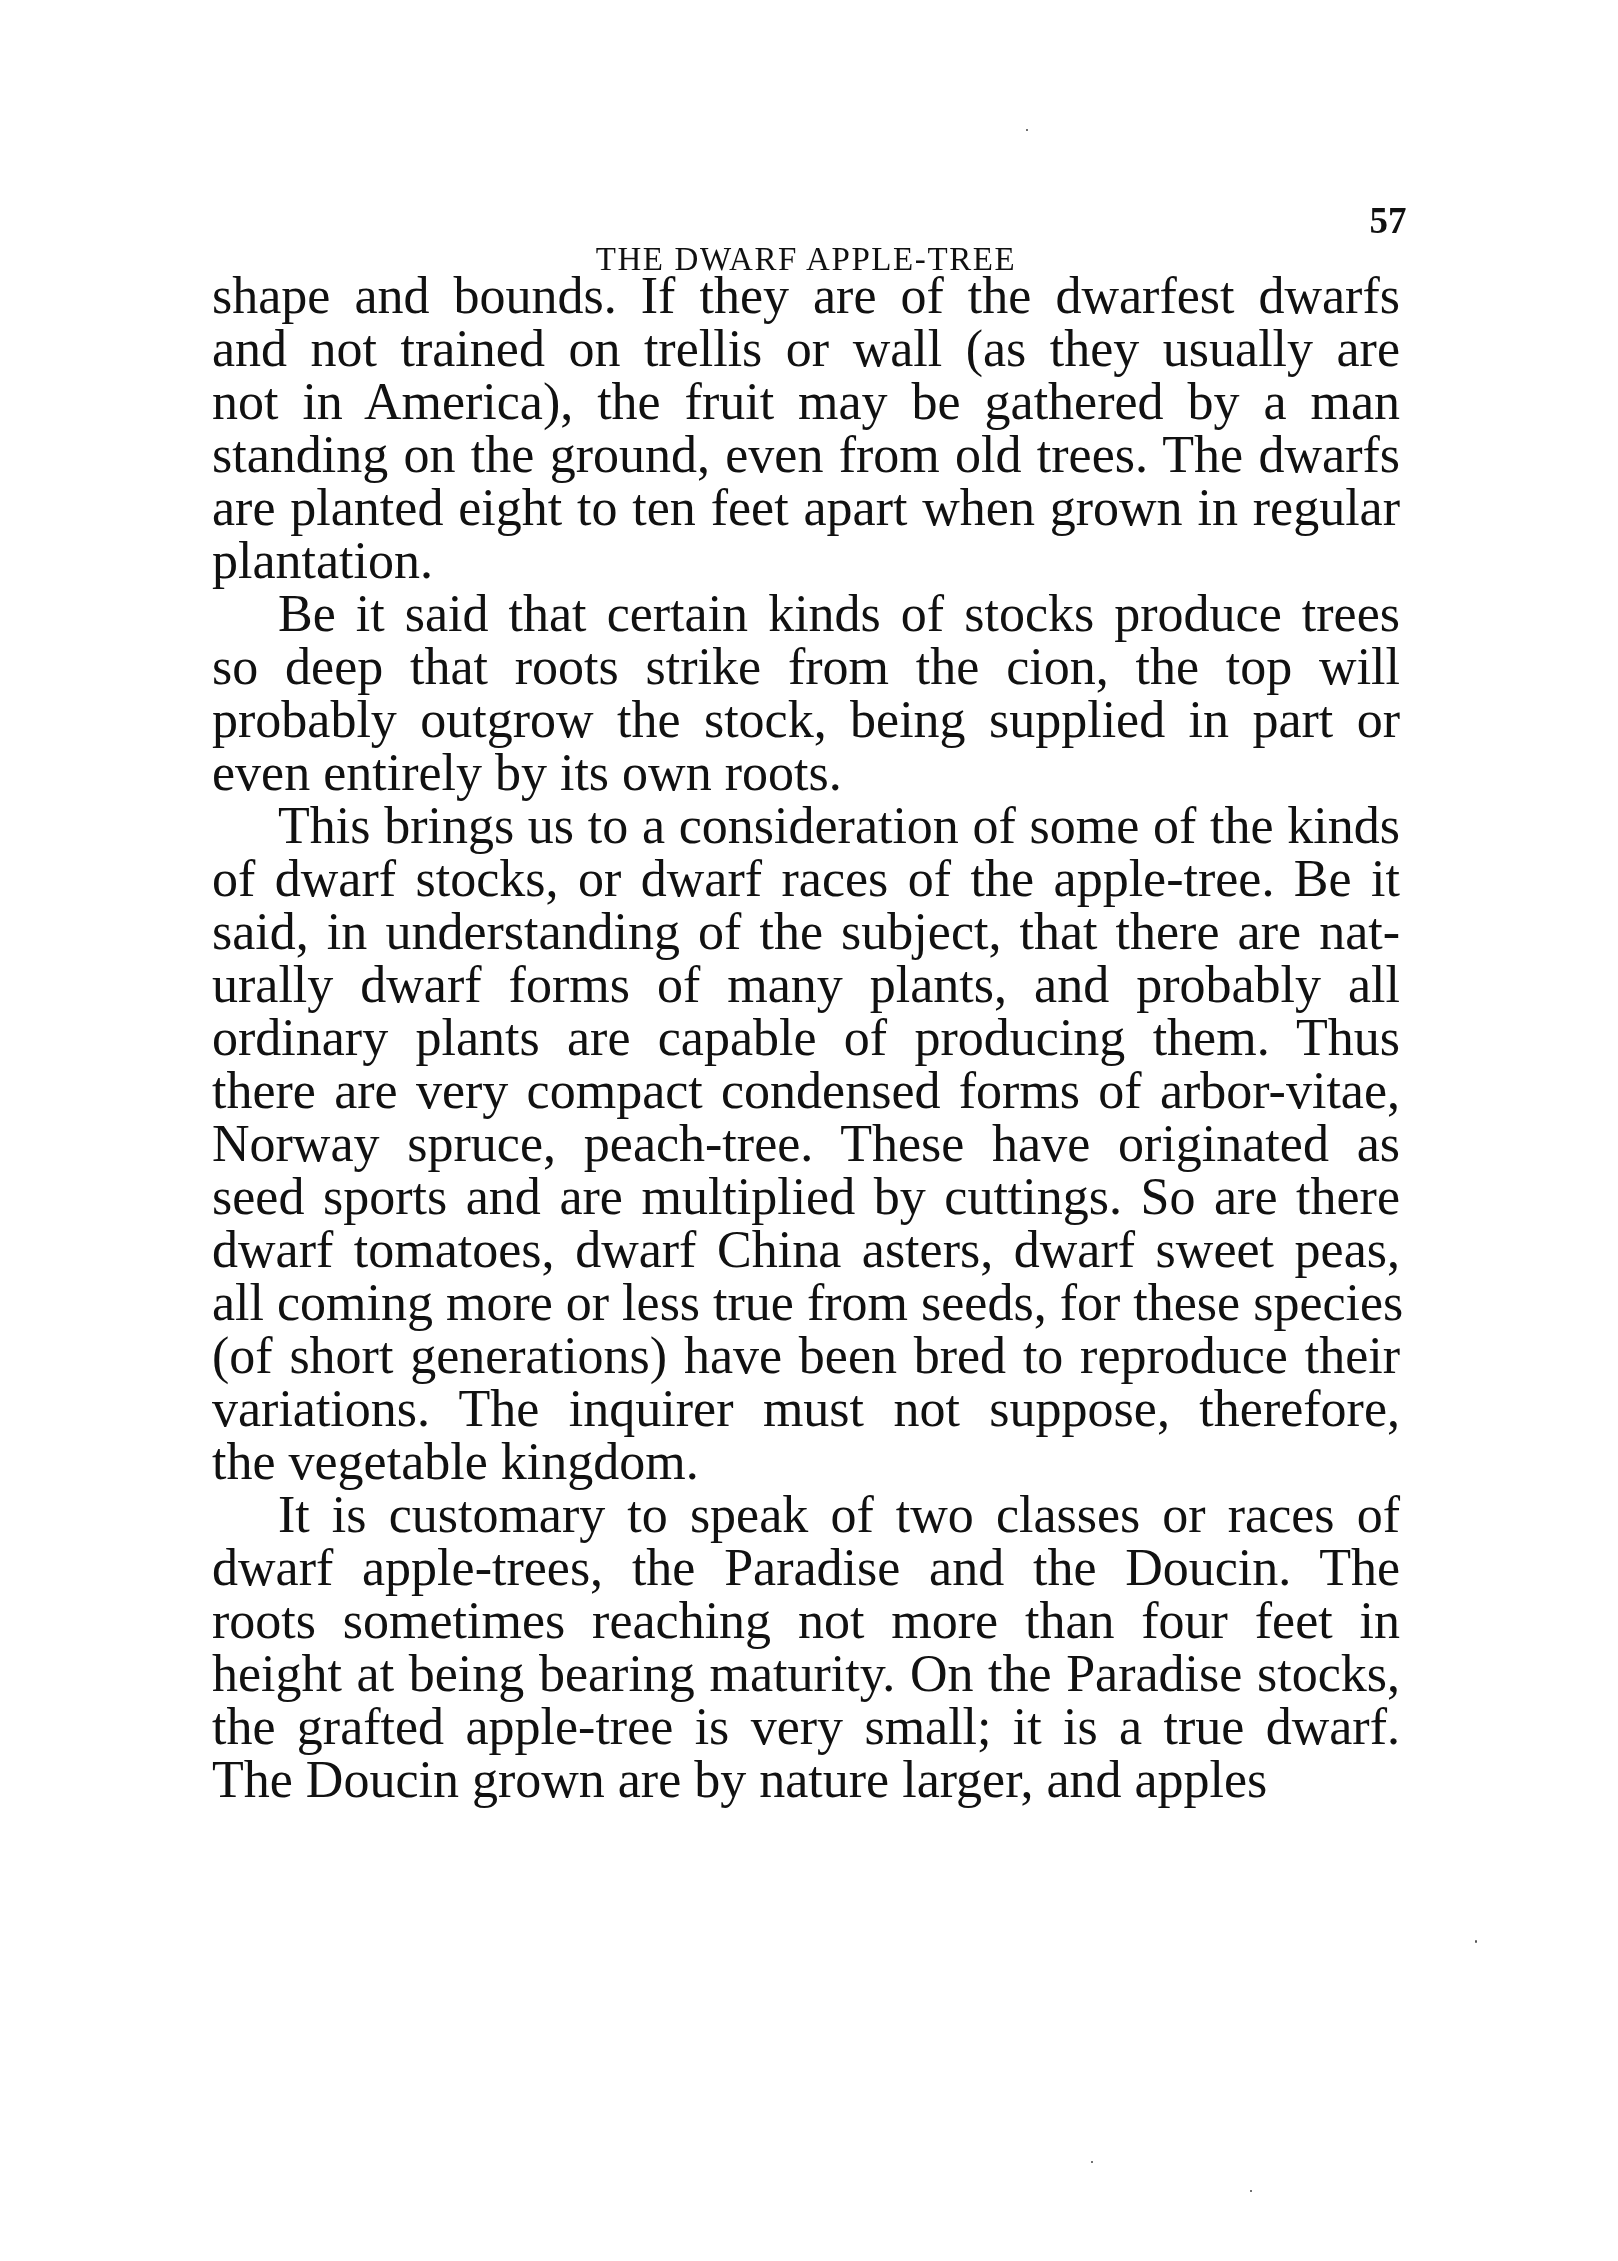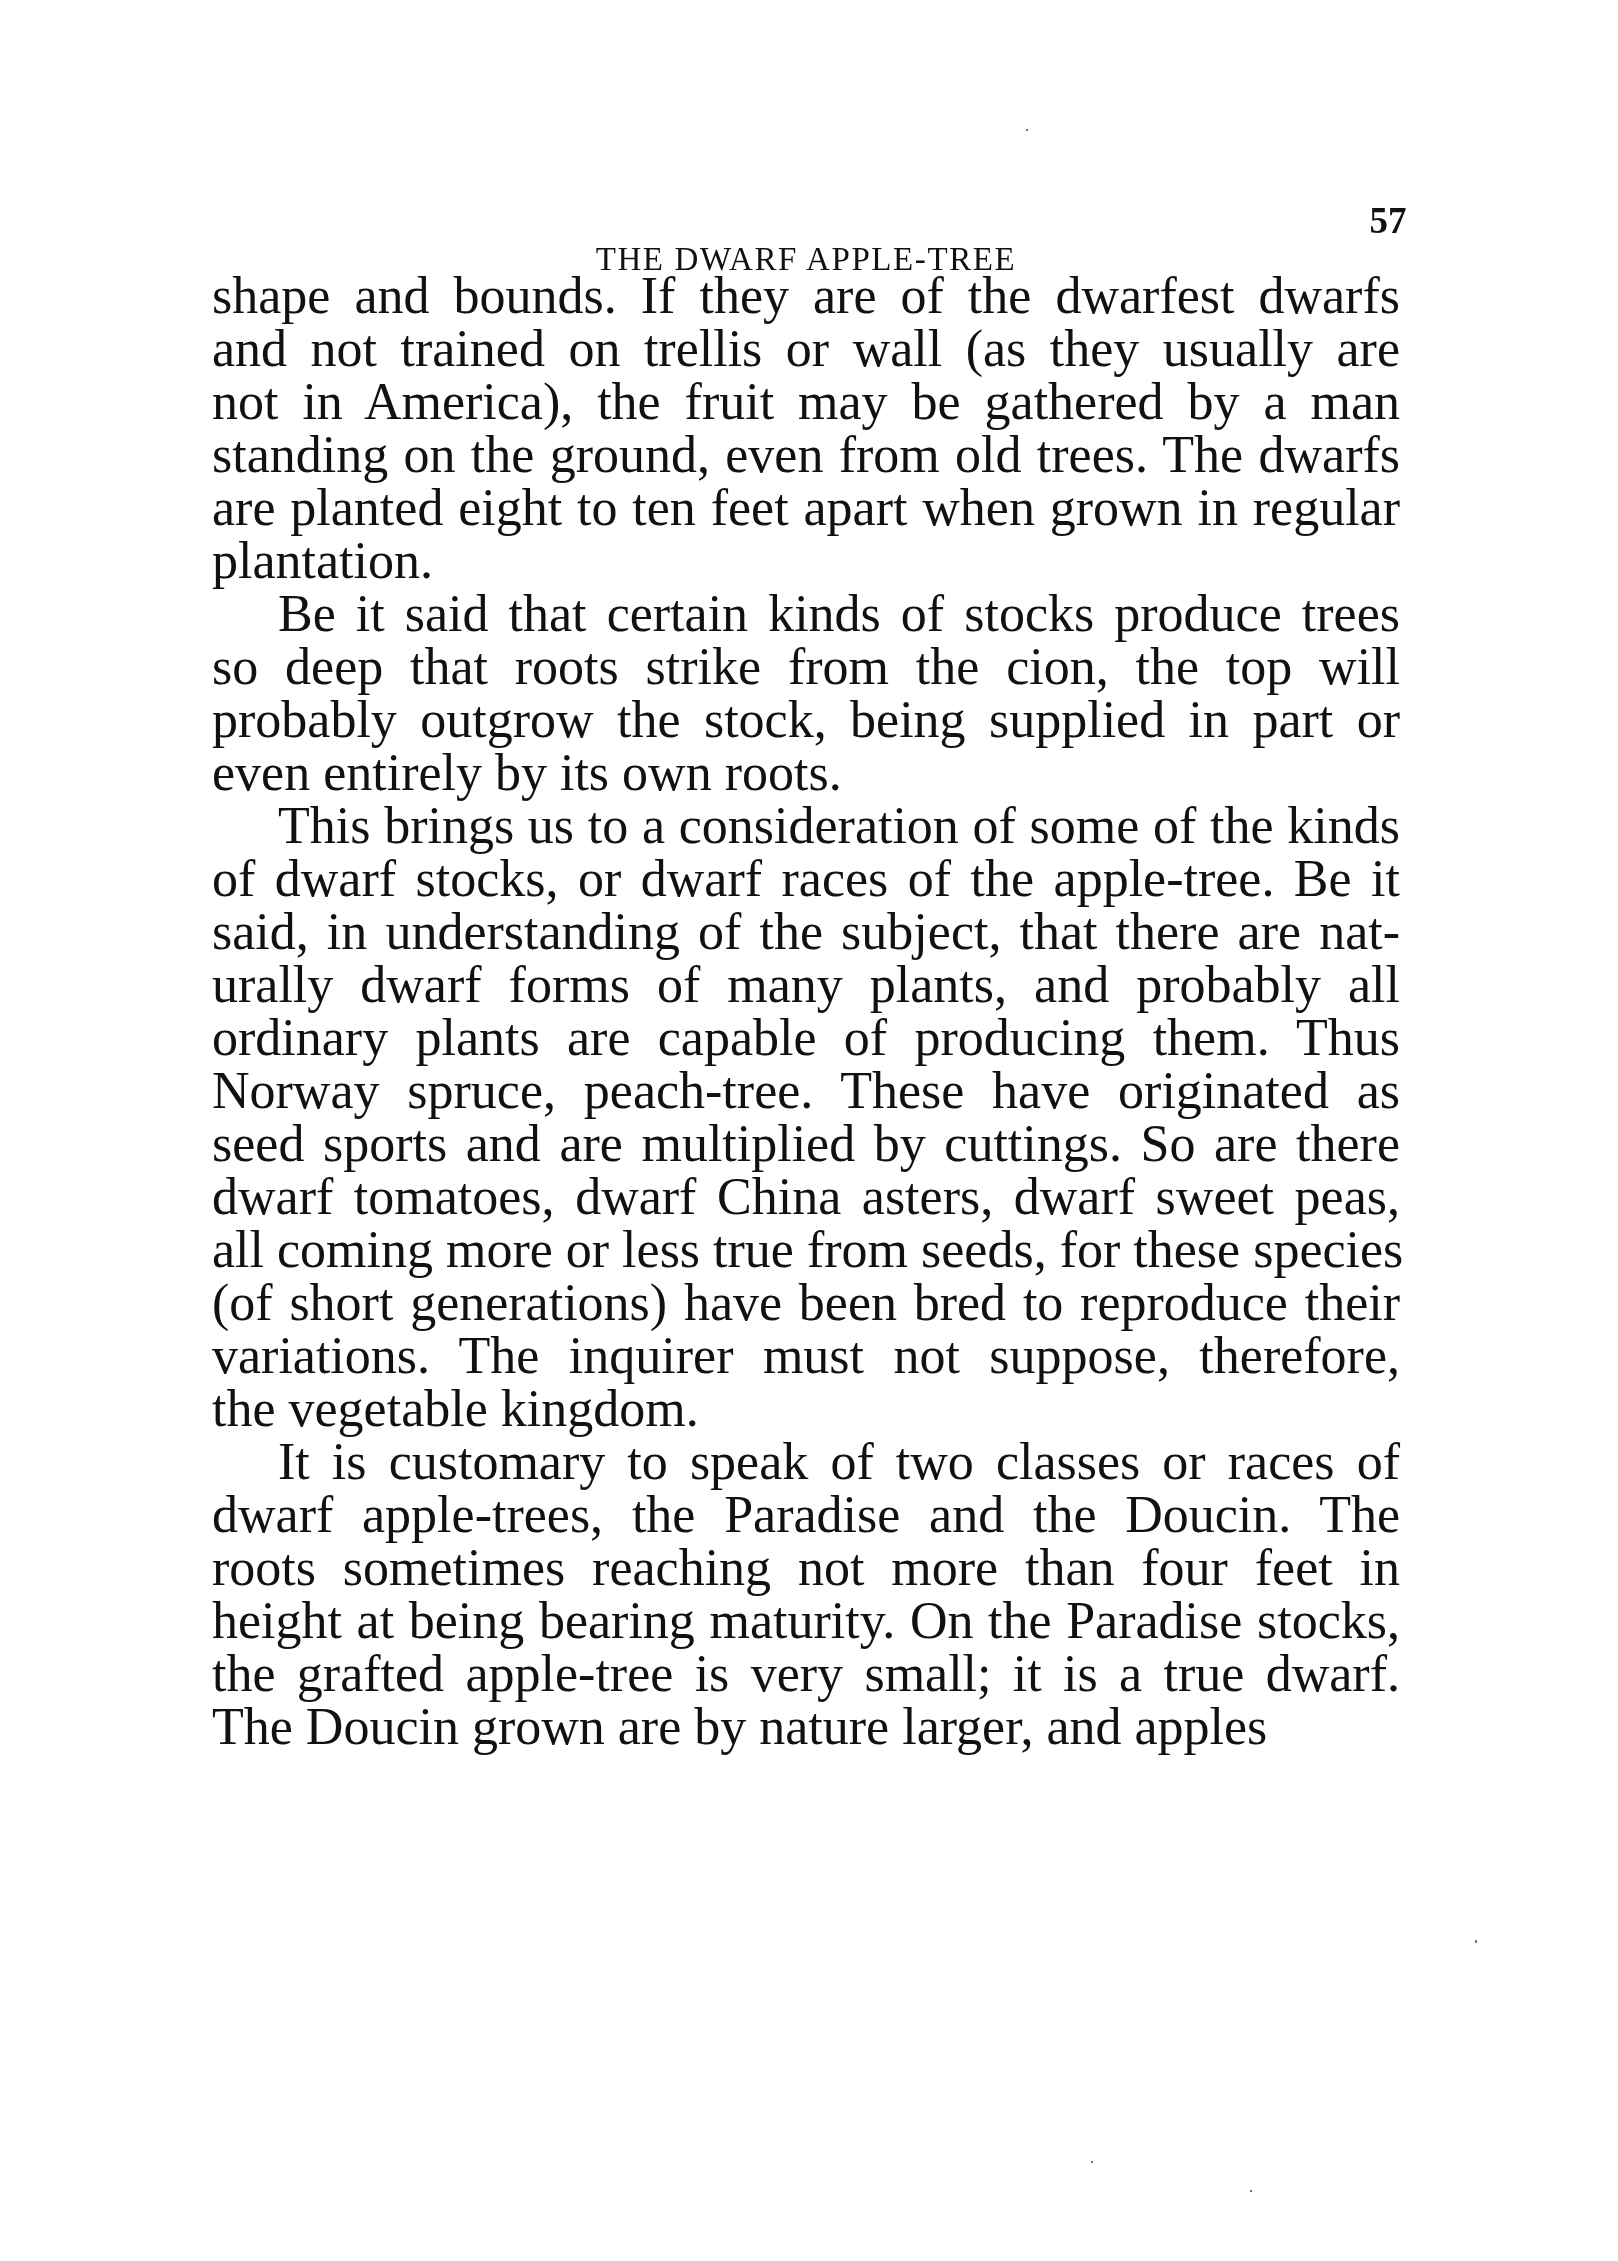--- a/index.html
+++ b/index.html
@@ -100,20 +100,21 @@
         <span class="line">so deep that roots strike from the cion, the top will</span>
         <span class="line">probably outgrow the stock, being supplied in part or</span>
         <span class="line last">even entirely by its own roots.</span>
       </div>
       <div>
         <span class="line indent">This brings us to a consideration of some of the kinds</span>
         <span class="line">of dwarf stocks, or dwarf races of the apple-tree.  Be it</span>
         <span class="line">said, in understanding of the subject, that there are nat-</span>
         <span class="line">urally dwarf forms of many plants, and probably all</span>
         <span class="line">ordinary plants are capable of producing them.  Thus</span>
+        <span class="line">there are very compact condensed forms of arbor-vitae,</span>
         <span class="line">Norway spruce, peach-tree.  These have originated as</span>
         <span class="line">seed sports and are multiplied by cuttings.  So are there</span>
         <span class="line">dwarf tomatoes, dwarf China asters, dwarf sweet peas,</span>
         <span class="line">all coming more or less true from seeds, for these species</span>
         <span class="line">(of short generations) have been bred to reproduce their</span>
         <span class="line">variations.  The inquirer must not suppose, therefore,</span>
         <span class="line last">the vegetable kingdom.</span>
       </div>
       <div>
         <span class="line indent">It is customary to speak of two classes or races of</span>

